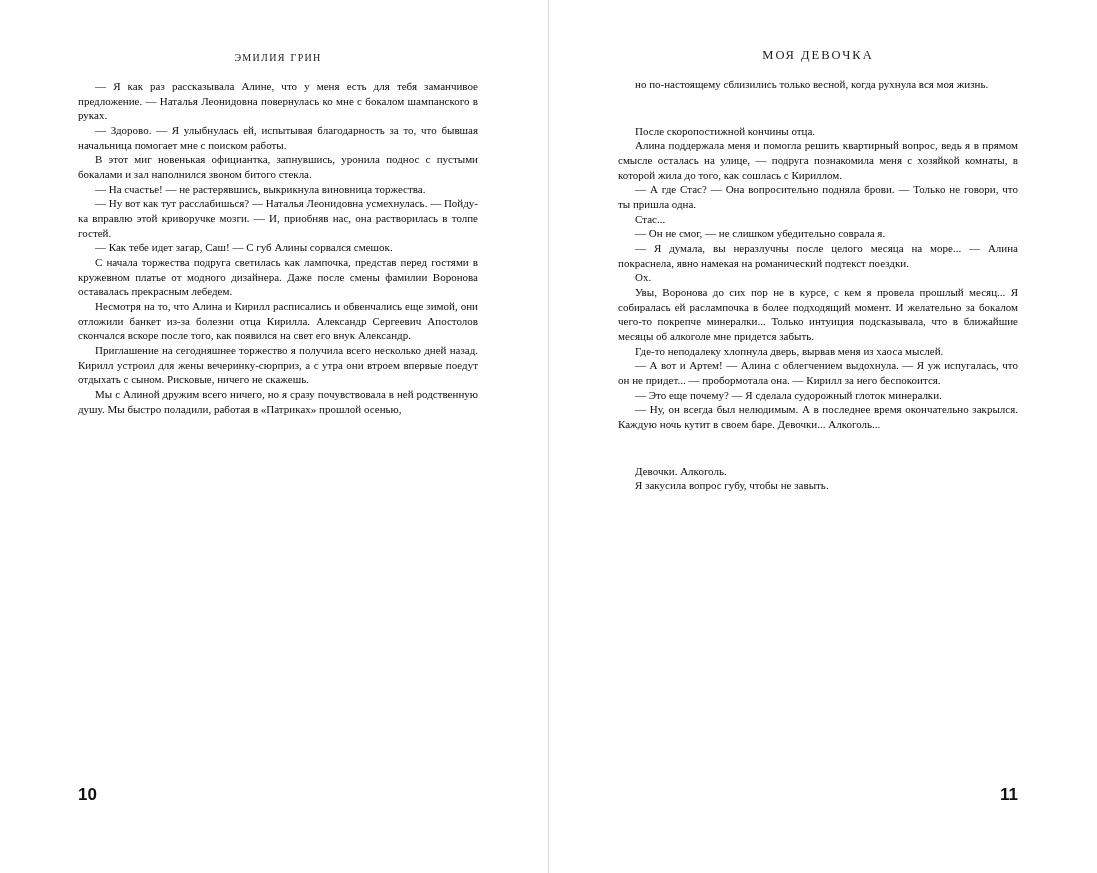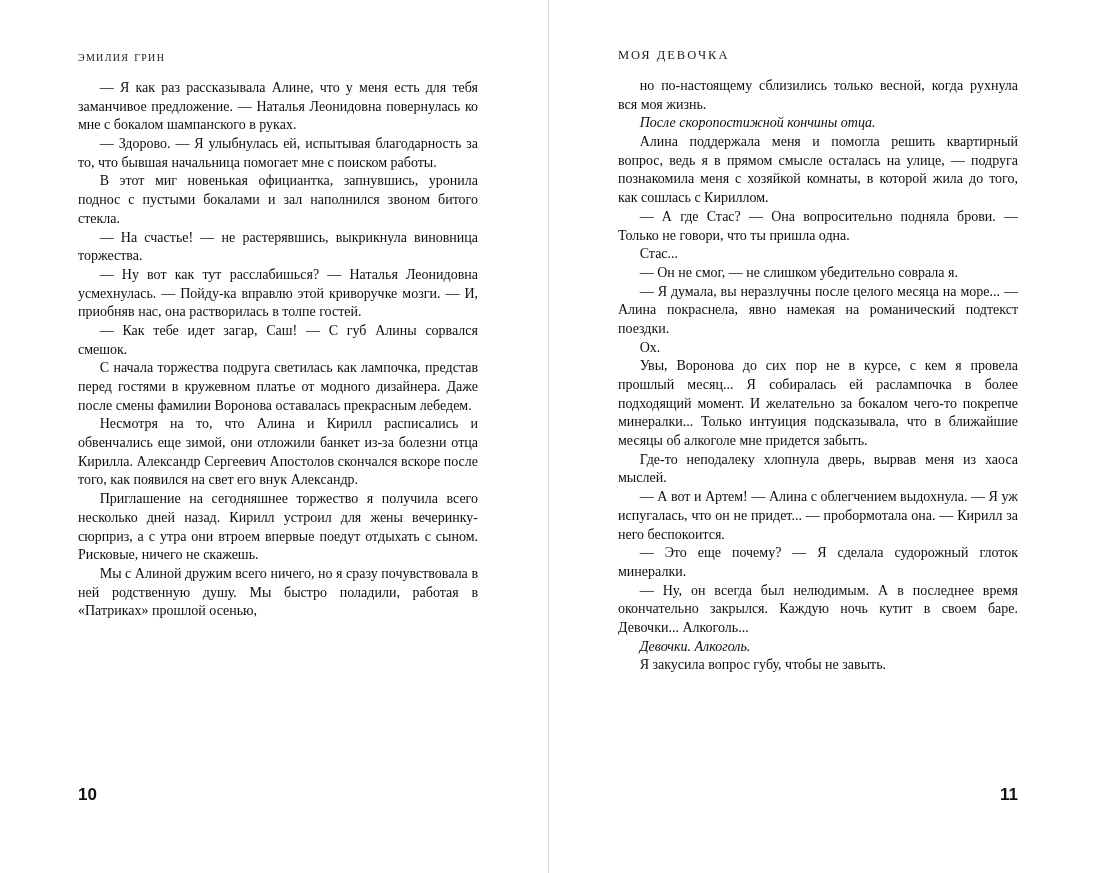--- a/index.html
+++ b/index.html
@@ -44,48 +44,48 @@
   }
 
   .page-right {
     padding: 48px 78px 0 70px;
   }
 
   .running-head {
     font-variant: small-caps;
     letter-spacing: 0.09em;
     font-size: 14.5px;
-    text-align: left;
+    text-align: center;
     color: #1a1a1a;
     margin-bottom: 14px;
     text-transform: lowercase;
   }
 
   .running-head.caps {
     text-transform: uppercase;
     font-size: 12.5px;
     letter-spacing: 0.16em;
   }
 
   .textblock {
-    font-size: 14px;
+    font-size: 11px;
     line-height: 1.335;
     text-align: justify;
     text-justify: inter-word;
     hyphens: manual;
     color: #0d0d0d;
   }
 
   .textblock p {
     margin: 0;
     text-indent: 1.55em;
   }
 
   .textblock p.italic {
-    font-style: italic;
+    margin-top: 32px;
   }
 
   .folio {
     position: absolute;
     bottom: 68px;
     font-family: "Liberation Sans", sans-serif;
     font-weight: bold;
     font-size: 17px;
     color: #111111;
   }

